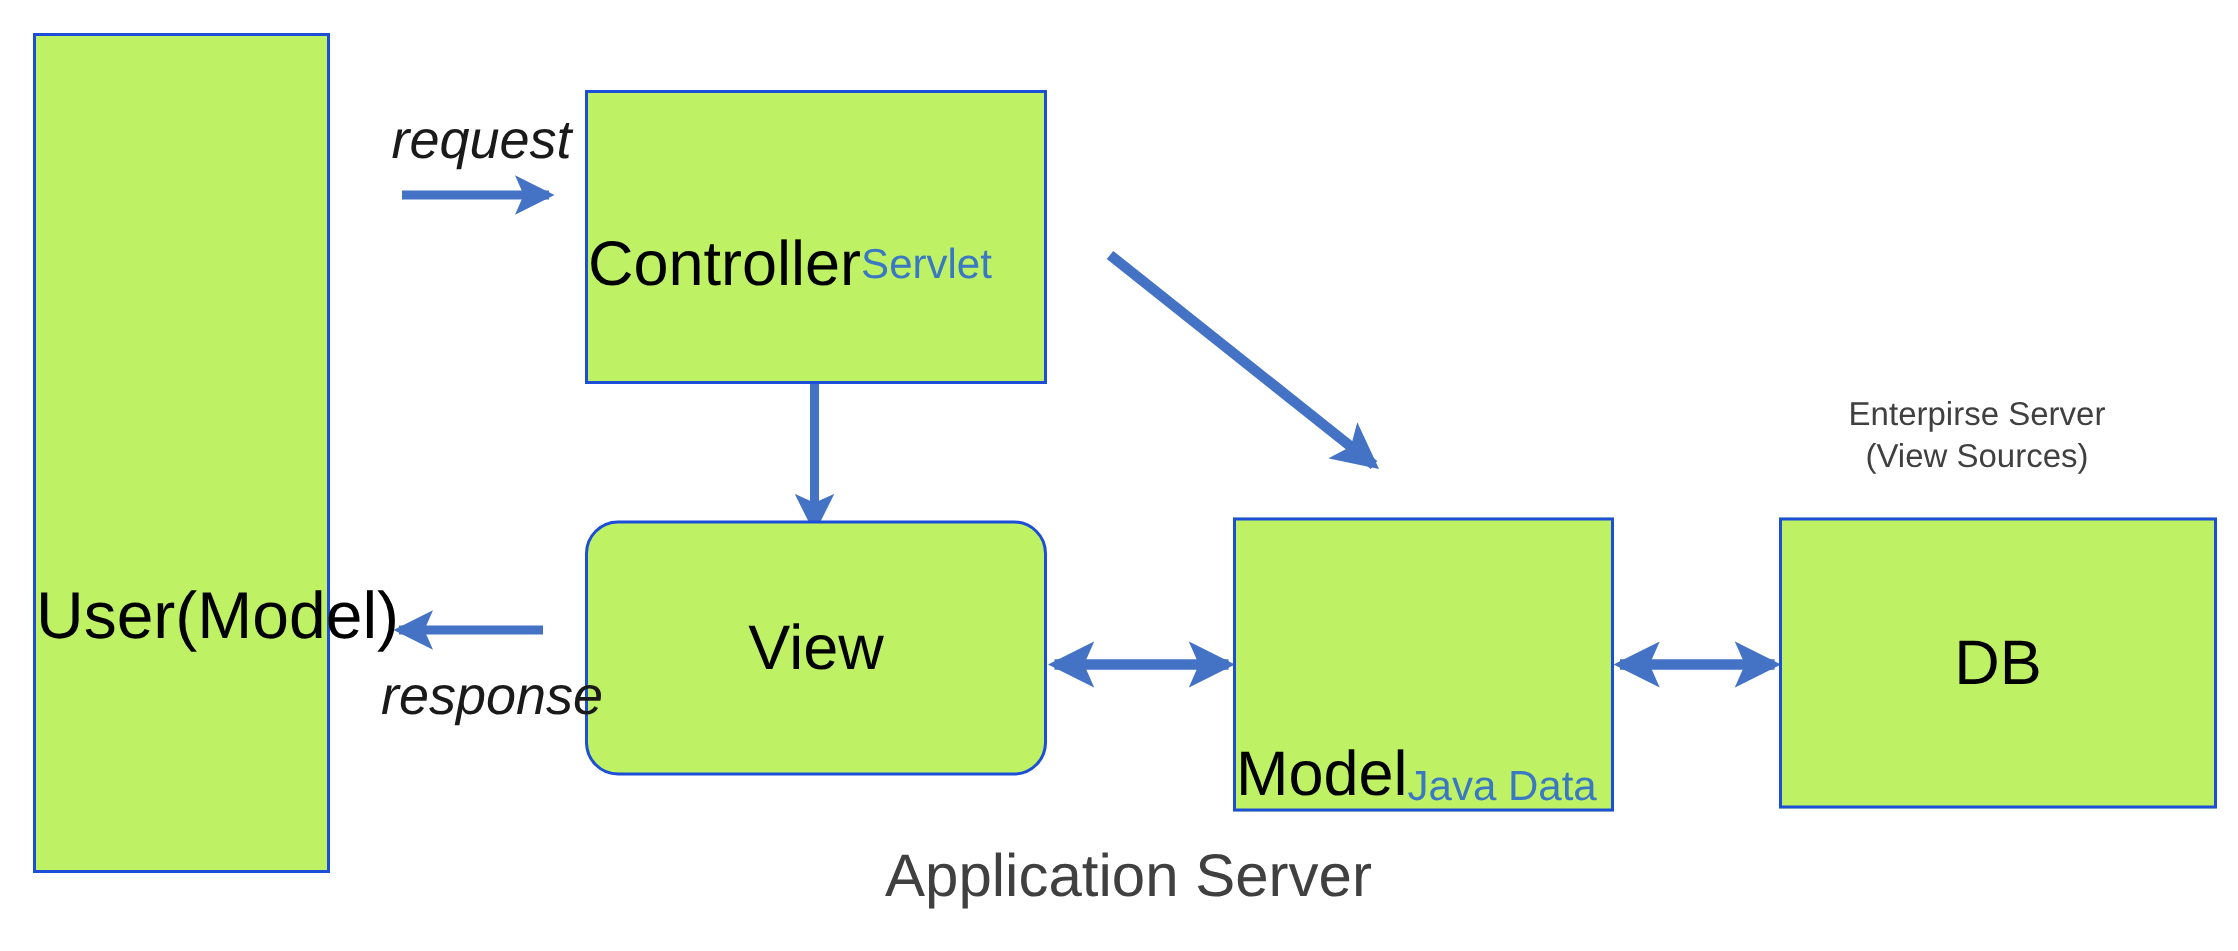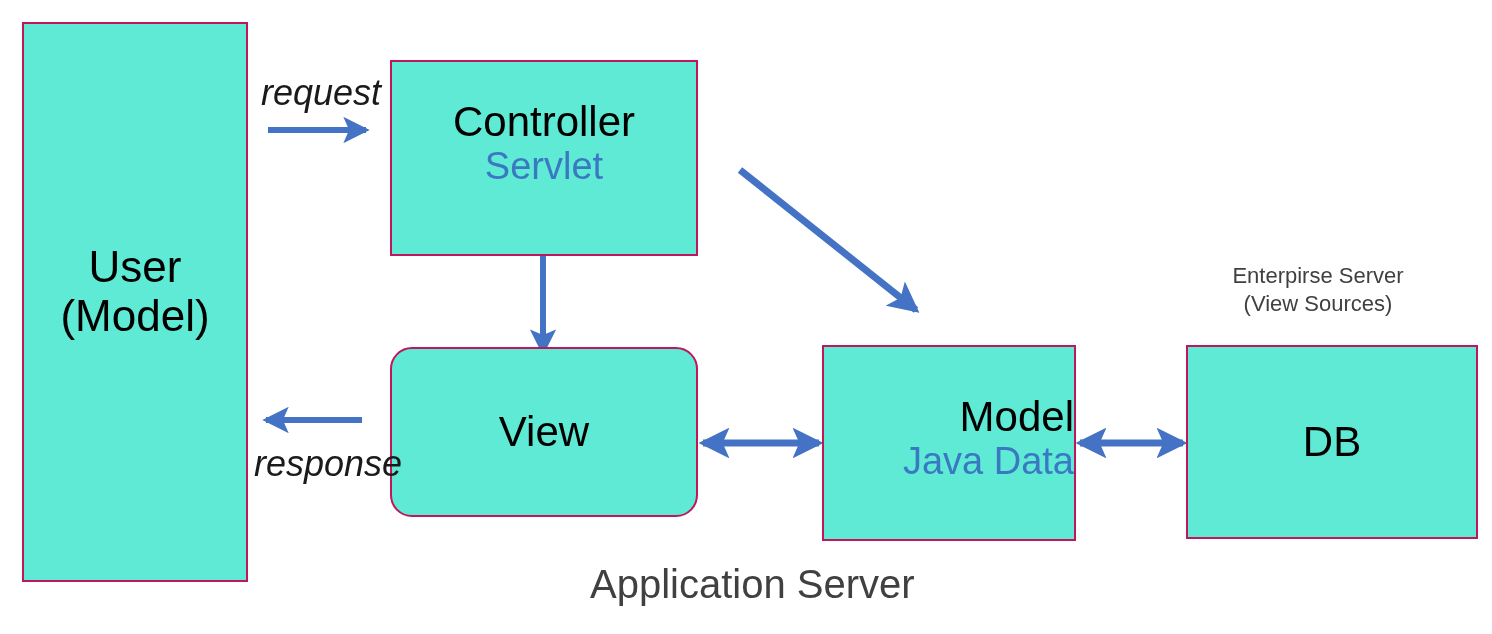--- a/index.html
+++ b/index.html
@@ -14,45 +14,45 @@
   #canvas {
     position: relative;
     width: 1492px;
     height: 634px;
     background: #ffffff;
     overflow: hidden;
   }
   .node {
     position: absolute;
     box-sizing: border-box;
-    background: #5eead4;
-    border: 2px solid #be185d;
+    background: #bef264;
+    border: 2px solid #1d4ed8;
     display: flex;
-    flex-direction: column;
+    flex-direction: row;
     align-items: center;
     justify-content: center;
     line-height: 1.12;
   }
   .node-title {
     color: #000000;
     font-size: 42px;
     font-weight: 400;
     white-space: nowrap;
   }
   .node-sub {
     color: #3b78c2;
-    font-size: 38px;
+    font-size: 28px;
     font-weight: 400;
     white-space: nowrap;
   }
   
   #node-user {
     left: 22px;
     top: 22px;
-    width: 226px;
+    width: 198px;
     height: 560px;
     justify-content: flex-start;
     padding-top: 218px;
   }
   #node-user .node-title { font-size: 44px; }
   #node-controller {
     left: 390px;
     top: 60px;
     width: 308px;
     height: 196px;

